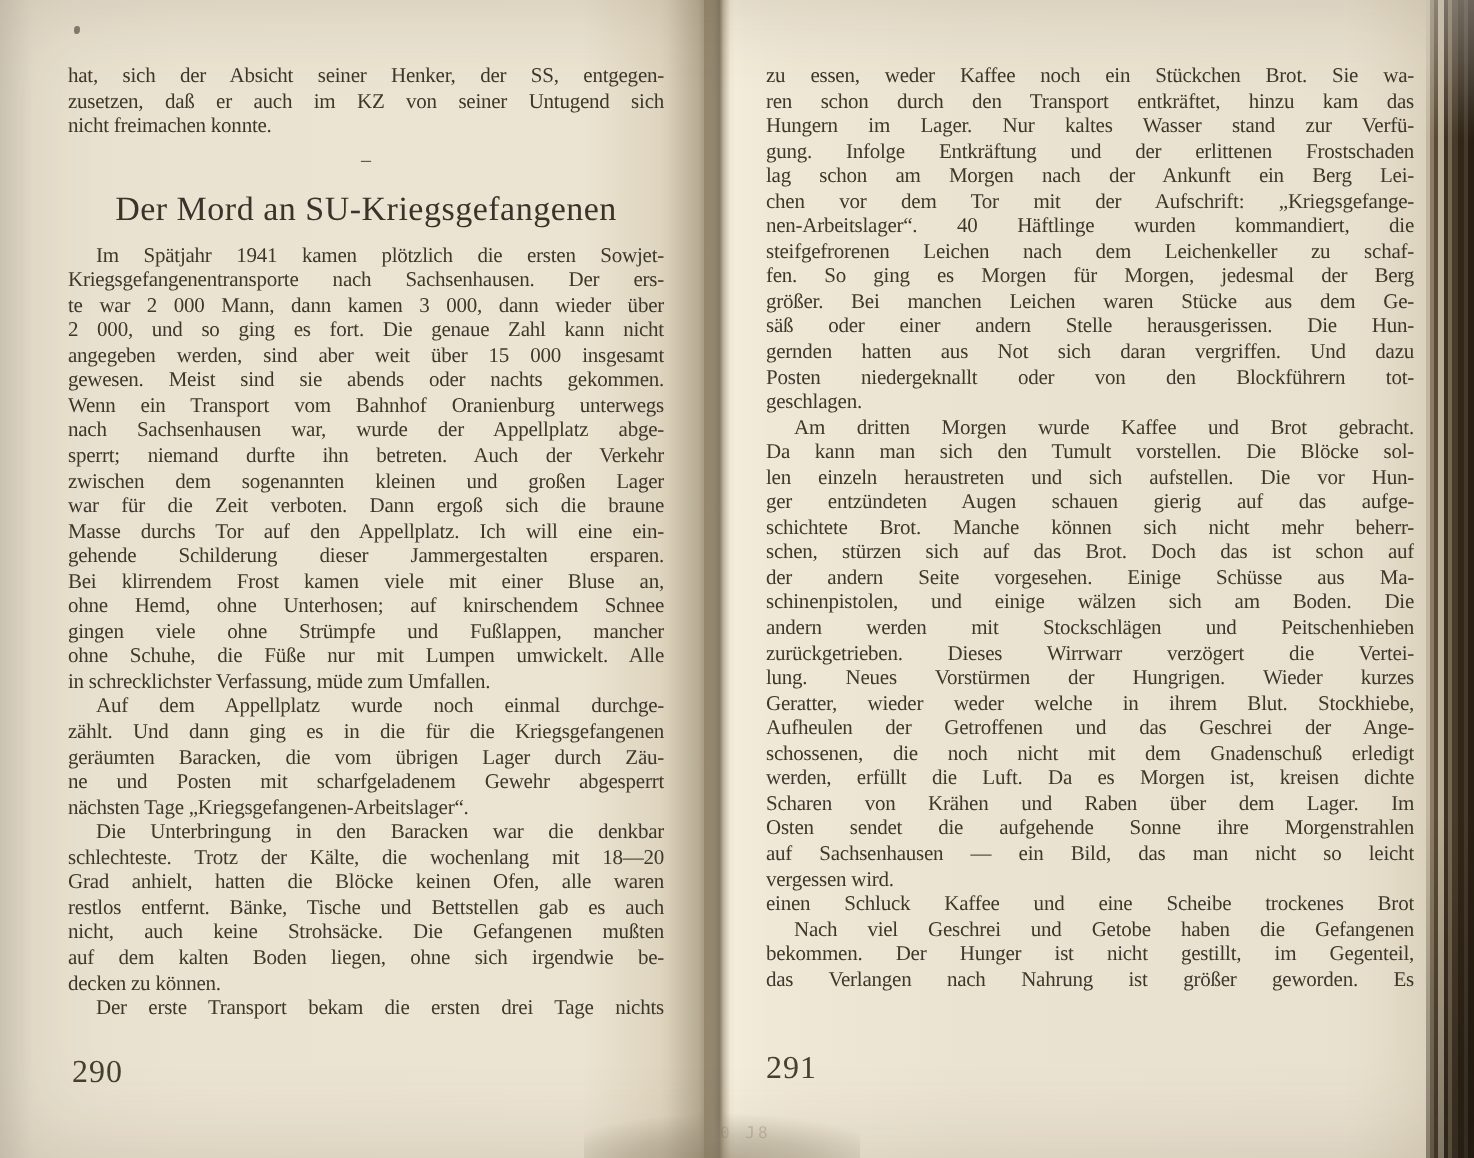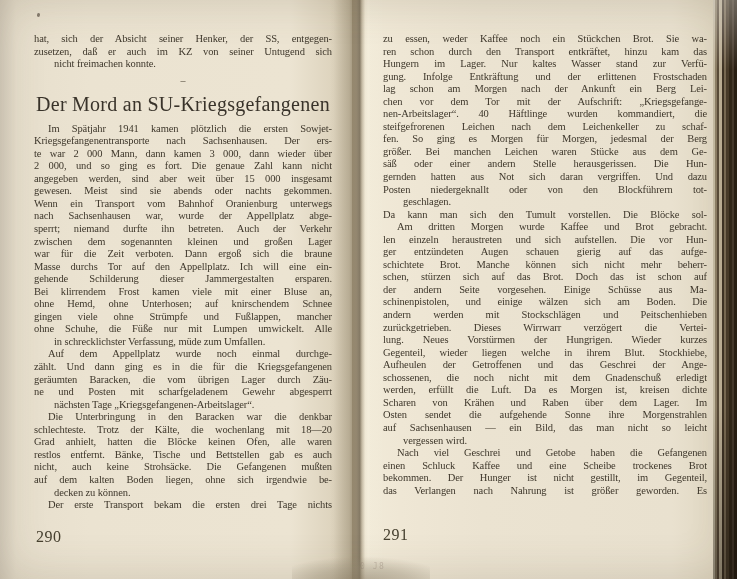--- a/index.html
+++ b/index.html
@@ -57,28 +57,28 @@
   .text-col{
     position:absolute;top:33px;color:#3e372b;
     font-size:10.5px;line-height:12.55px;letter-spacing:-0.12px;
   }
   .text-col-left{left:34px;width:298px;}
   .text-col-right{left:31px;width:324px;}
   .tl{
     text-align:justify;text-align-last:justify;
     height:12.55px;overflow:hidden;
   }
-  .tl.end{text-align-last:left;margin-left:20px;}
+  .tl.end{text-align-last:left;}
   .tl.ind{text-indent:14px;}
   .sep{
     text-align:center;font-size:10px;color:#4a4335;
     margin-top:4px;height:12px;line-height:12px;
   }
   .heading{
-    text-align:center;font-size:20px;line-height:19px;color:#39332a;
+    text-align:center;font-size:17px;line-height:19px;color:#39332a;
     letter-spacing:0.25px;margin-top:8px;margin-bottom:9px;
   }
   .pagenum{
     position:absolute;font-size:16px;color:#46402f;letter-spacing:0.5px;
   }
   .pagenum-left{left:36px;top:528px;}
   .pagenum-right{left:31px;top:526px;width:324px;text-align:left;}
   .stamp{
     position:absolute;left:8px;top:562px;font-size:8px;
     color:#9b8b80;opacity:0.45;letter-spacing:1.5px;
@@ -146,41 +146,41 @@
         <div class="tl">lag schon am Morgen nach der Ankunft ein Berg Lei-</div>
         <div class="tl">chen vor dem Tor mit der Aufschrift: „Kriegsgefange-</div>
         <div class="tl">nen-Arbeitslager“. 40 Häftlinge wurden kommandiert, die</div>
         <div class="tl">steifgefrorenen Leichen nach dem Leichenkeller zu schaf-</div>
         <div class="tl">fen. So ging es Morgen für Morgen, jedesmal der Berg</div>
         <div class="tl">größer. Bei manchen Leichen waren Stücke aus dem Ge-</div>
         <div class="tl">säß oder einer andern Stelle herausgerissen. Die Hun-</div>
         <div class="tl">gernden hatten aus Not sich daran vergriffen. Und dazu</div>
         <div class="tl">Posten niedergeknallt oder von den Blockführern tot-</div>
         <div class="tl end">geschlagen.</div>
+        <div class="tl ind">Am dritten Morgen wurde Kaffee und Brot gebracht.</div>
         <div class="tl">Da kann man sich den Tumult vorstellen. Die Blöcke sol-</div>
-        <div class="tl ind">Am dritten Morgen wurde Kaffee und Brot gebracht.</div>
         <div class="tl">len einzeln heraustreten und sich aufstellen. Die vor Hun-</div>
         <div class="tl">ger entzündeten Augen schauen gierig auf das aufge-</div>
         <div class="tl">schichtete Brot. Manche können sich nicht mehr beherr-</div>
         <div class="tl">schen, stürzen sich auf das Brot. Doch das ist schon auf</div>
         <div class="tl">der andern Seite vorgesehen. Einige Schüsse aus Ma-</div>
         <div class="tl">schinenpistolen, und einige wälzen sich am Boden. Die</div>
         <div class="tl">andern werden mit Stockschlägen und Peitschenhieben</div>
         <div class="tl">zurückgetrieben. Dieses Wirrwarr verzögert die Vertei-</div>
         <div class="tl">lung. Neues Vorstürmen der Hungrigen. Wieder kurzes</div>
-        <div class="tl">Gegenteil, wieder liegen welche in ihrem Blut. Stockhiebe,</div>
+        <div class="tl">Geratter, wieder weder welche in ihrem Blut. Stockhiebe,</div>
         <div class="tl">Aufheulen der Getroffenen und das Geschrei der Ange-</div>
         <div class="tl">schossenen, die noch nicht mit dem Gnadenschuß erledigt</div>
         <div class="tl">werden, erfüllt die Luft. Da es Morgen ist, kreisen dichte</div>
         <div class="tl">Scharen von Krähen und Raben über dem Lager. Im</div>
         <div class="tl">Osten sendet die aufgehende Sonne ihre Morgenstrahlen</div>
         <div class="tl">auf Sachsenhausen — ein Bild, das man nicht so leicht</div>
         <div class="tl end">vergessen wird.</div>
+        <div class="tl">einen Schluck Kaffee und eine Scheibe trockenes Brot</div>
         <div class="tl ind">Nach viel Geschrei und Getobe haben die Gefangenen</div>
-        <div class="tl">einen Schluck Kaffee und eine Scheibe trockenes Brot</div>
         <div class="tl">bekommen. Der Hunger ist nicht gestillt, im Gegenteil,</div>
         <div class="tl">das Verlangen nach Nahrung ist größer geworden. Es</div>
       </div>
     <div class="pagenum pagenum-right">291</div>
     <div class="stamp">0 J8</div>
   </div>
 
   <div class="gutter"></div>
   <div class="edge-stack"></div>
   <div class="bottom-notch"></div>

